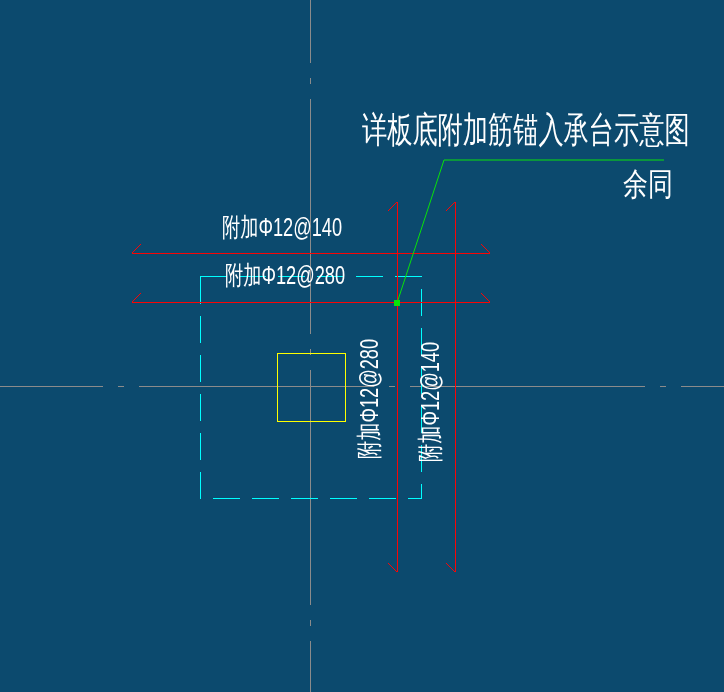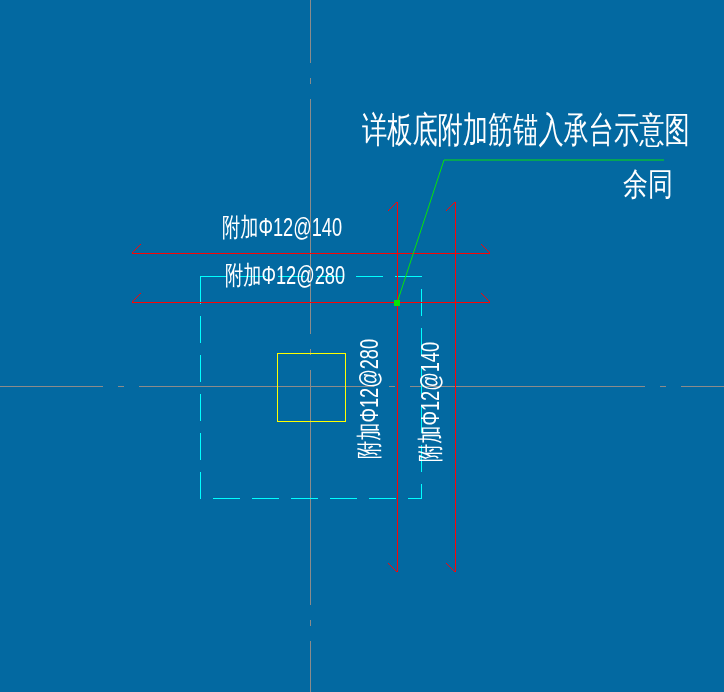--- a/index.html
+++ b/index.html
@@ -4,21 +4,21 @@
 <style>
   html, body {
     margin: 0;
     padding: 0;
     background: #000;
   }
   .canvas {
     position: relative;
     width: 724px;
     height: 692px;
-    background: #0369a1;
+    background: #0c4a6e;
     overflow: hidden;
     font-family: "Liberation Sans", sans-serif;
   }
   .canvas svg {
     position: absolute;
     left: 0;
     top: 0;
   }
   .cad-text {
     position: absolute;

